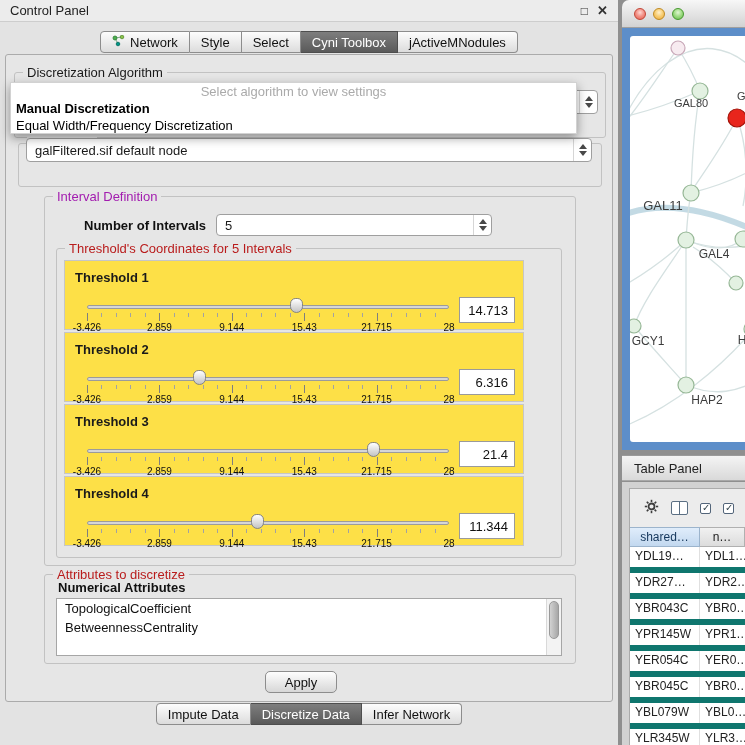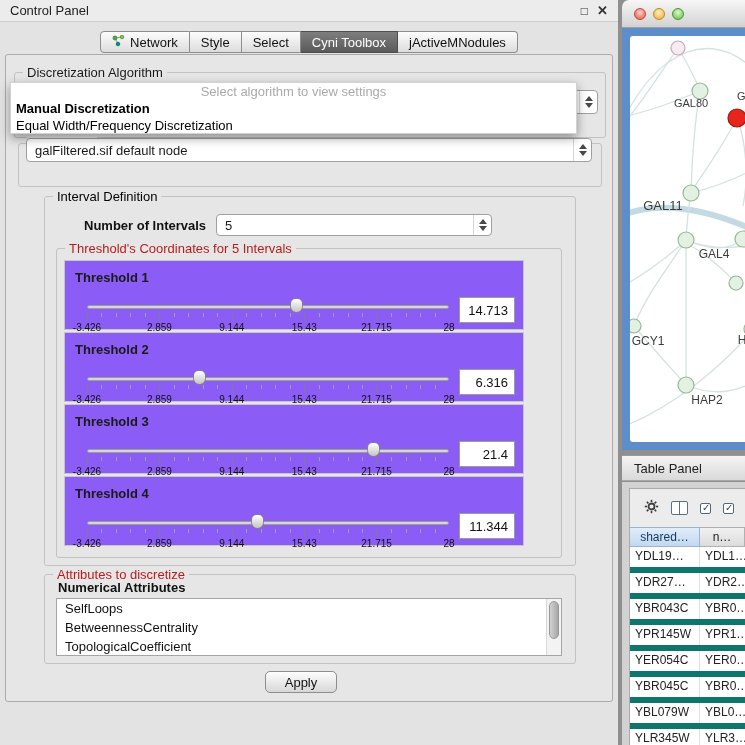--- a/index.html
+++ b/index.html
@@ -19,21 +19,21 @@
   .tabbar.bottom{top:703px;}
   .tab{height:22px;display:flex;align-items:center;gap:5px;padding:0 11px;background:linear-gradient(#fdfdfd,#dcdcdc);border:1px solid #8d8d8d;border-left-width:0;font-size:13px;color:#111;}
   .tab:first-child{border-left-width:1px;border-radius:4px 0 0 4px;}
   .tab:last-child{border-radius:0 4px 4px 0;}
   .tab.selected{background:linear-gradient(#7e7e7e,#5a5a5a);color:#fff;border-color:#4e4e4e;}
 
   .main-panel{position:absolute;left:5px;top:54px;width:608px;height:648px;border:1px solid #ababab;border-radius:3px;background:#e6e6e6;}
 
   .groupbox{position:absolute;border:1px solid #c2c2c2;border-radius:3px;}
   .gtitle{position:absolute;top:-8px;left:8px;background:#e6e6e6;padding:0 4px;font-size:13px;white-space:nowrap;}
-  .gtitle.green{color:#000000;}
+  .gtitle.green{color:#a21caf;}
   .gtitle.blue{color:#b91c1c;}
   #g-alg{left:14px;top:72px;width:592px;height:66px;}
   #g-table{left:18px;top:143px;width:584px;height:44px;}
   #g-interval{left:44px;top:196px;width:532px;height:370px;}
   #g-thresh{left:56px;top:248px;width:506px;height:310px;}
   #g-attr{left:44px;top:574px;width:532px;height:90px;}
 
   .combo{position:absolute;background:#fff;border:1px solid #9f9f9f;border-radius:4px;display:flex;align-items:center;z-index:5;}
   .combo-text{flex:1;padding:0 8px;font-size:13px;white-space:nowrap;overflow:hidden;}
   .combo-arrows{width:18px;align-self:stretch;display:flex;flex-direction:column;align-items:center;justify-content:center;gap:2px;border-left:1px solid #d6d6d6;}
@@ -45,21 +45,21 @@
 
   .popup{position:absolute;left:10px;top:82px;width:567px;height:52px;background:#fff;border:1px solid #d2d2d2;box-shadow:0 4px 10px rgba(0,0,0,.38);z-index:30;}
   .popup-placeholder{height:17px;line-height:17px;text-align:center;color:#aaa;font-size:13px;}
   .popup-option{height:17px;line-height:17px;padding-left:5px;font-size:13px;color:#000;}
   .popup-option.bold{font-weight:bold;}
 
   .bold-label{position:absolute;font-weight:bold;font-size:13px;color:#111;}
   #num-label{left:84px;top:218px;}
   #attr-label{left:58px;top:580px;}
 
-  .threshold-block{position:absolute;left:64px;width:460px;height:70px;border:1px solid #c6c6c6;background:#8b5cf6;}
+  .threshold-block{position:absolute;left:64px;width:460px;height:70px;border:1px solid #c6c6c6;background:#fde047;}
   .threshold-block.t0{top:260px;}
   .threshold-block.t1{top:332px;}
   .threshold-block.t2{top:404px;}
   .threshold-block.t3{top:476px;}
   .th-label{position:absolute;left:10px;top:9px;font-weight:bold;font-size:13px;}
   .slider{position:absolute;left:22px;right:74px;top:36px;height:32px;}
   .slider-track{position:absolute;left:0;right:0;top:8px;height:4px;background:#d6d6d6;border:1px solid #9b9b9b;border-radius:2px;}
   .slider-thumb{position:absolute;top:1px;width:13px;height:15px;margin-left:-6px;background:linear-gradient(#ffffff,#c4c4c4);border:1px solid #848484;border-radius:6px 6px 7px 7px;}
   .ticks{position:absolute;left:0;right:0;top:16px;height:8px;background-image:repeating-linear-gradient(90deg,#7f7f7f 0,#7f7f7f 1px,transparent 1px,transparent 20%),repeating-linear-gradient(90deg,#a2a2a2 0,#a2a2a2 1px,transparent 1px,transparent 4%);background-size:100% 8px,100% 4px;background-repeat:no-repeat;}
   .scale{position:absolute;left:0;right:0;top:25px;height:12px;font-size:10px;color:#111;}
@@ -263,30 +263,40 @@
         <div class="slider-thumb" style="left: 47%;"></div>
       </div>
       <input class="value-box" type="text" value="11.344" style="">
     </div>
 
     <div class="groupbox" id="g-attr">
       <span class="gtitle blue">Attributes to discretize</span>
     </div>
     <span class="bold-label" id="attr-label">Numerical Attributes</span>
     <div class="attr-list">
-      <div class="attr-item">SelfLoops</div>
+      <div class="attr-item">TopologicalCoefficient</div>
       <div class="attr-item">BetweennessCentrality</div>
-      <div class="attr-item">TopologicalCoefficient</div>
       <div class="attr-scrollbar">
         <div class="attr-thumb"></div>
       </div>
     </div>
 
     <div class="apply-btn">Apply</div>
 
+    <div class="tabbar bottom">
+      <div class="tab">
+          <span>Impute Data</span>
+        </div>
+      <div class="tab selected">
+          <span>Discretize Data</span>
+        </div>
+      <div class="tab">
+          <span>Infer Network</span>
+        </div>
+    </div>
   </div>
 
   <div class="network-window">
     <div class="nw-titlebar">
       <span class="traffic red"></span>
       <span class="traffic yellow"></span>
       <span class="traffic green"></span>
     </div>
     <div class="nw-content">
       <div class="nw-canvas">

